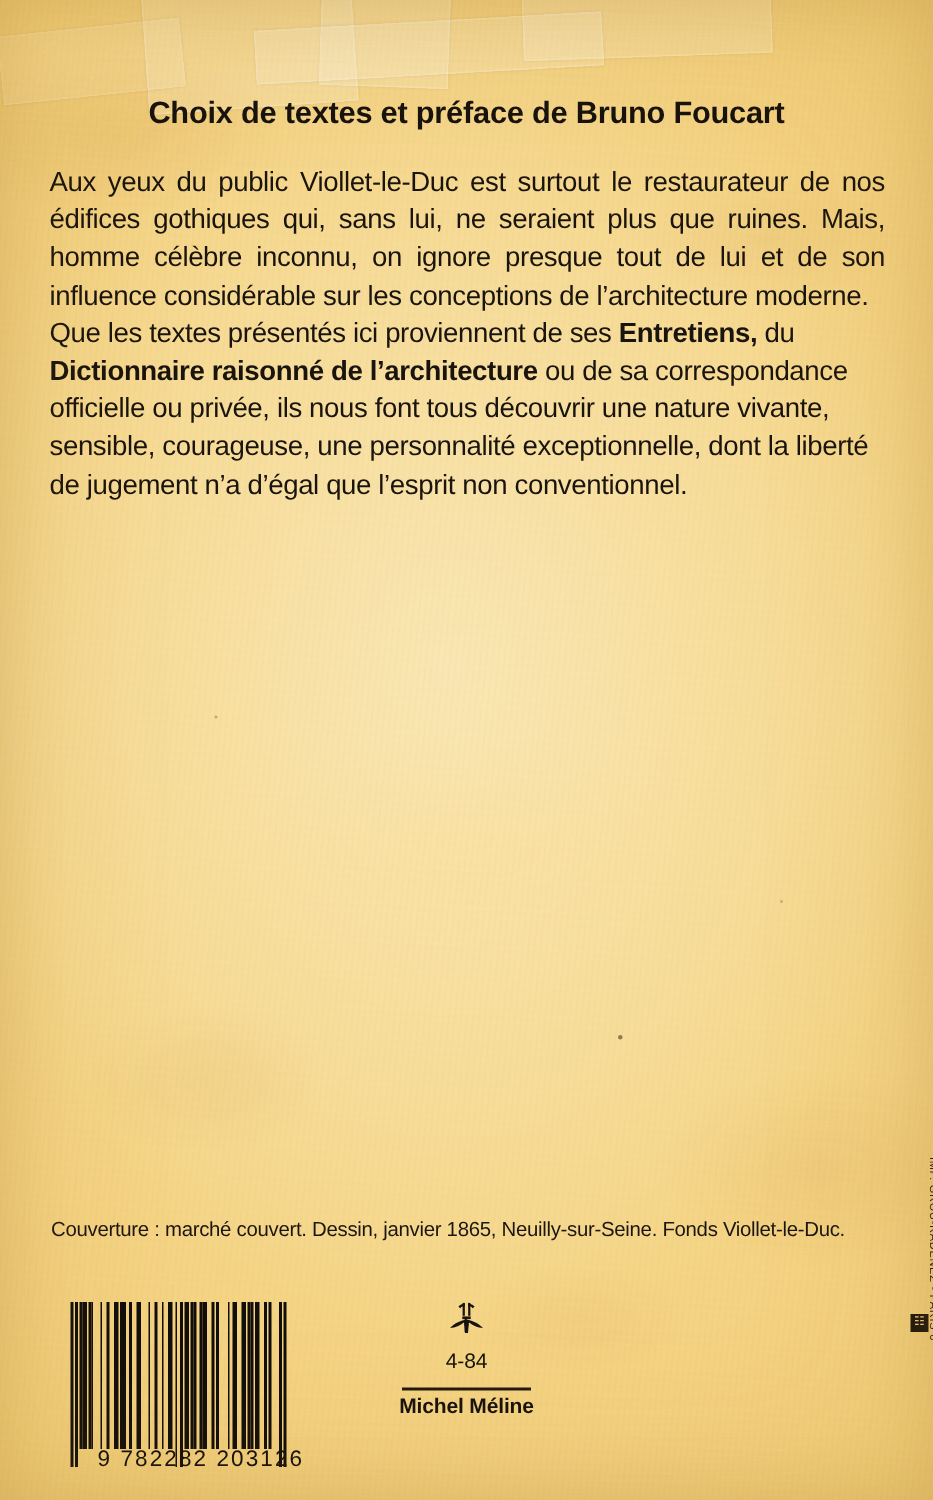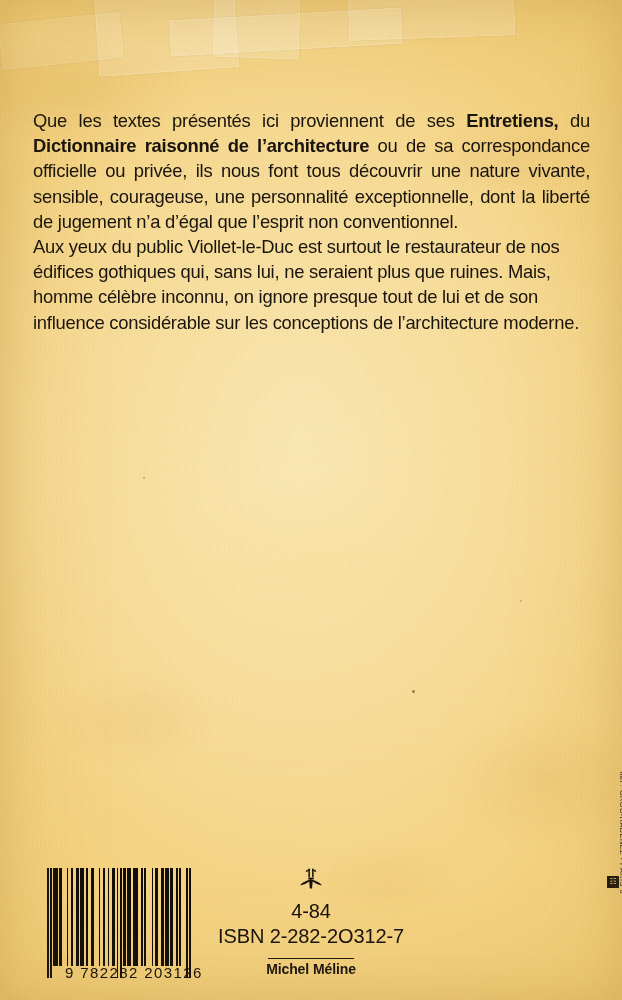--- a/index.html
+++ b/index.html
@@ -169,21 +169,21 @@
     left: 211px;
     top: 866px;
     width: 200px;
     text-align: center;
     line-height: 1.22;
   }
   #pub-logo { display: block; margin: 0 auto 3px auto; }
   #pub-code,
   #pub-isbn,
   #pub-price {
-    font-size: 20px;
+    font-size: 14px;
     letter-spacing: -0.1px;
     color: #17120d;
   }
   #pub-code  { margin-top: 2px; }
   #pub-isbn  { margin-top: 1px; }
   #pub-price { margin-top: 1px; font-weight: bold; letter-spacing: 0.4px; }
   #pub-rule {
     width: 86px;
     height: 1.5px;
     background: #221a12;
@@ -246,26 +246,28 @@
   <div class="tape" id="tape-d"></div>
   <div class="tape" id="tape-b"></div>
   <div class="tape" id="tape-e"></div>
 
   <div class="speck" id="speck-1"></div>
   <div class="speck" id="speck-2"></div>
   <div class="speck" id="speck-3"></div>
 
   <div id="content">
 
+    <div id="title">Choix de textes et préface de Bruno Foucart</div>
 
     <div id="body-copy">
+      <p><span>Aux yeux du public Viollet-le-Duc est surtout le restaurateur de nos édifices gothiques qui, sans lui, ne seraient plus que ruines. Mais, homme célèbre inconnu, on ignore presque tout de lui et de son influence considérable sur les conceptions de l’architecture moderne.</span></p>
       <p><span>Que les textes présentés ici proviennent de ses </span><b>Entretiens,</b><span> du </span><b>Dictionnaire raisonné de l’architecture</b><span> ou de sa correspondance officielle ou privée, ils nous font tous découvrir une nature vivante, sensible, courageuse, une personnalité exceptionnelle, dont la liberté de jugement n’a d’égal que l’esprit non conventionnel.</span></p>
-      <p><span>Aux yeux du public Viollet-le-Duc est surtout le restaurateur de nos édifices gothiques qui, sans lui, ne seraient plus que ruines. Mais, homme célèbre inconnu, on ignore presque tout de lui et de son influence considérable sur les conceptions de l’architecture moderne.</span></p>
     </div>
 
+    <div id="caption">Couverture : marché couvert. Dessin, janvier 1865, Neuilly-sur-Seine. Fonds Viollet-le-Duc.</div>
 
     <div id="barcode">
       <div id="barcode-bars">
           <i class="tall" style="left:0.00px;width:1.77px"></i>
           <i class="tall" style="left:3.03px;width:1.77px"></i>
           <i class="" style="left:6.06px;width:1.77px"></i>
           <i class="" style="left:7.58px;width:1.77px"></i>
           <i class="" style="left:9.09px;width:1.77px"></i>
           <i class="" style="left:12.13px;width:1.77px"></i>
           <i class="" style="left:13.64px;width:1.77px"></i>
@@ -319,21 +321,20 @@
           <path d="M13.9 3.2 C11.6 3.2 10.2 4.3 9.6 5.2 L10.9 6.1 C11.5 5.2 12.6 4.6 13.9 4.6 Z"></path>
           <path d="M16.1 3.2 C18.4 3.2 19.8 4.3 20.4 5.2 L19.1 6.1 C18.5 5.2 17.4 4.6 16.1 4.6 Z"></path>
           <path d="M12.2 11.6 L17.8 11.6 L17.8 13.4 L12.2 13.4 Z"></path>
           <path d="M15 13.0 L15 22.0 L13.8 22.0 L13.8 13.0 Z"></path>
           <path d="M15.4 13.6 C12.4 14.0 7.2 15.6 4.0 19.4 C7.6 19.0 11.0 17.4 13.2 15.6 L14.9 21.0 Z"></path>
           <path d="M14.6 13.6 C17.6 14.0 22.8 15.6 26.0 19.4 C22.4 19.0 19.0 17.4 16.8 15.6 L15.1 21.0 Z"></path>
           <path d="M13.5 16.9 L16.5 16.9 L16.0 22.6 L14.0 22.6 Z"></path>
         </g>
       </svg>
       <div id="pub-code">4-84</div>
-      <div id="pub-isbn">ISBN 2-282-2O312-7</div>
       <div id="pub-rule"></div>
       <div id="pub-imprint-2">Michel Méline</div>
     </div>
 
     <div id="printer">
       <div id="printer-mark">☷</div>
       <div id="printer-text">
         <span>IMP. GROU-RADENEZ - PARIS 6</span>
       </div>
     </div>

